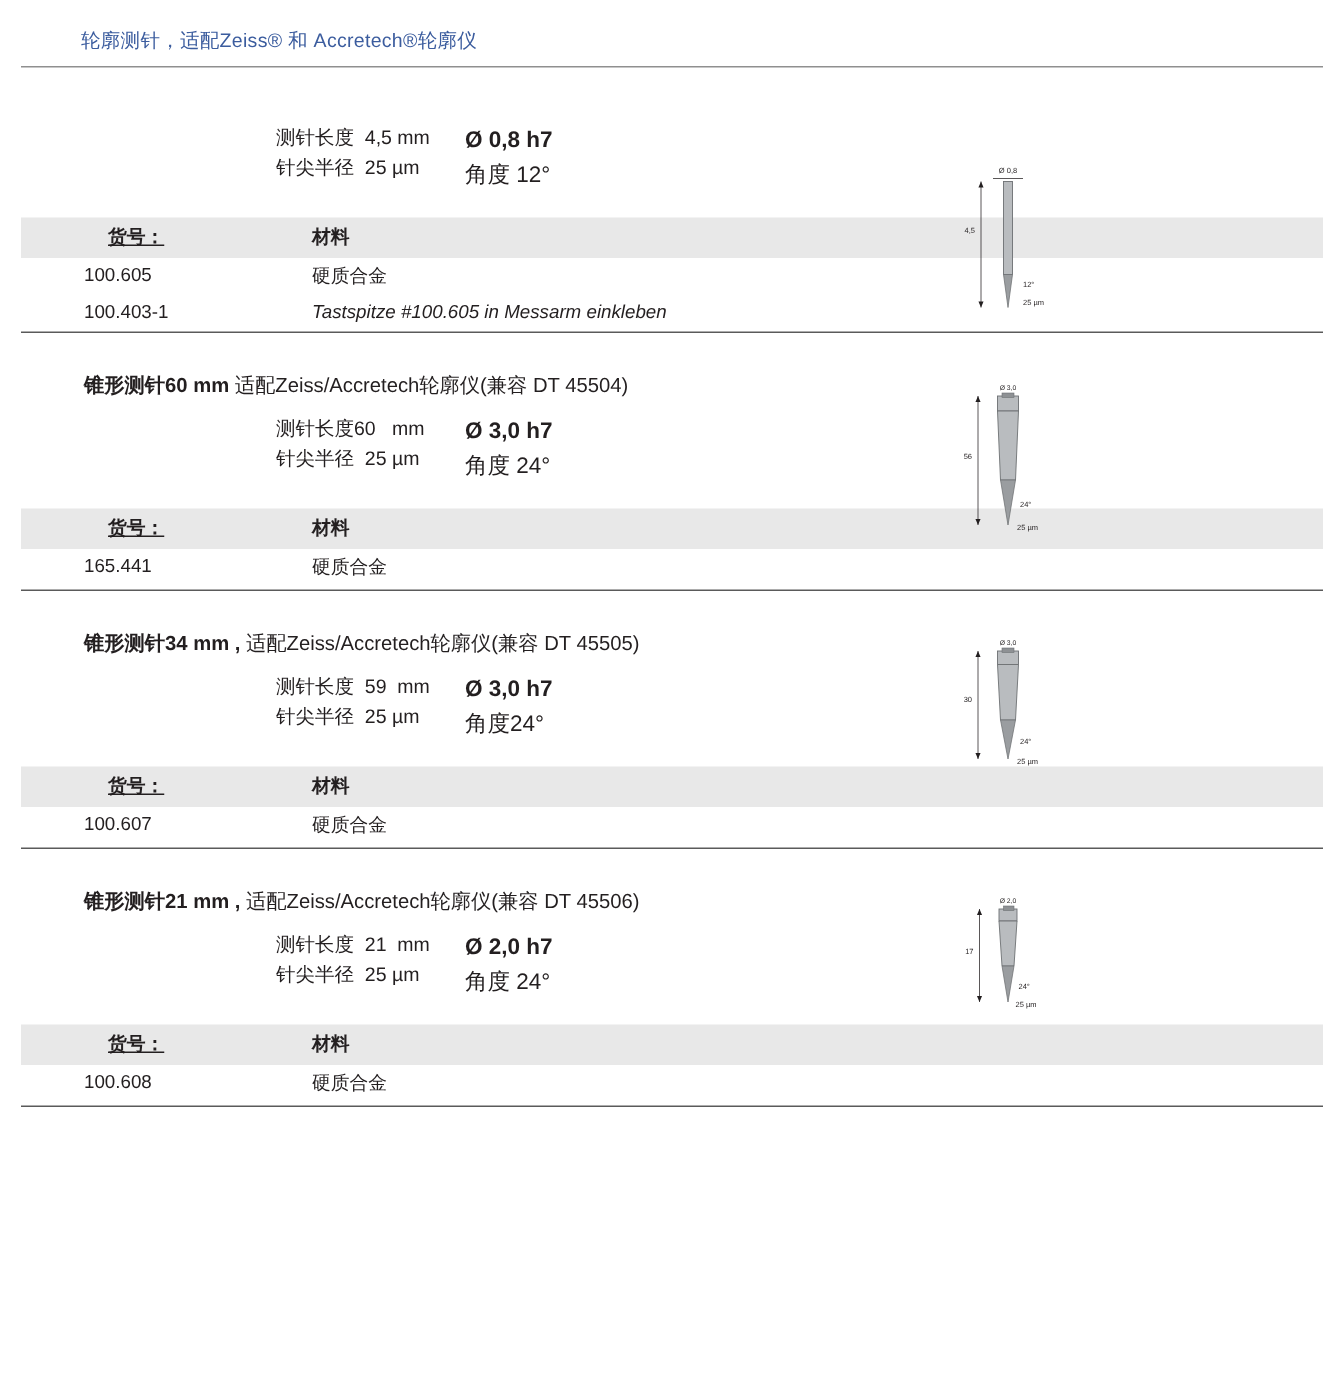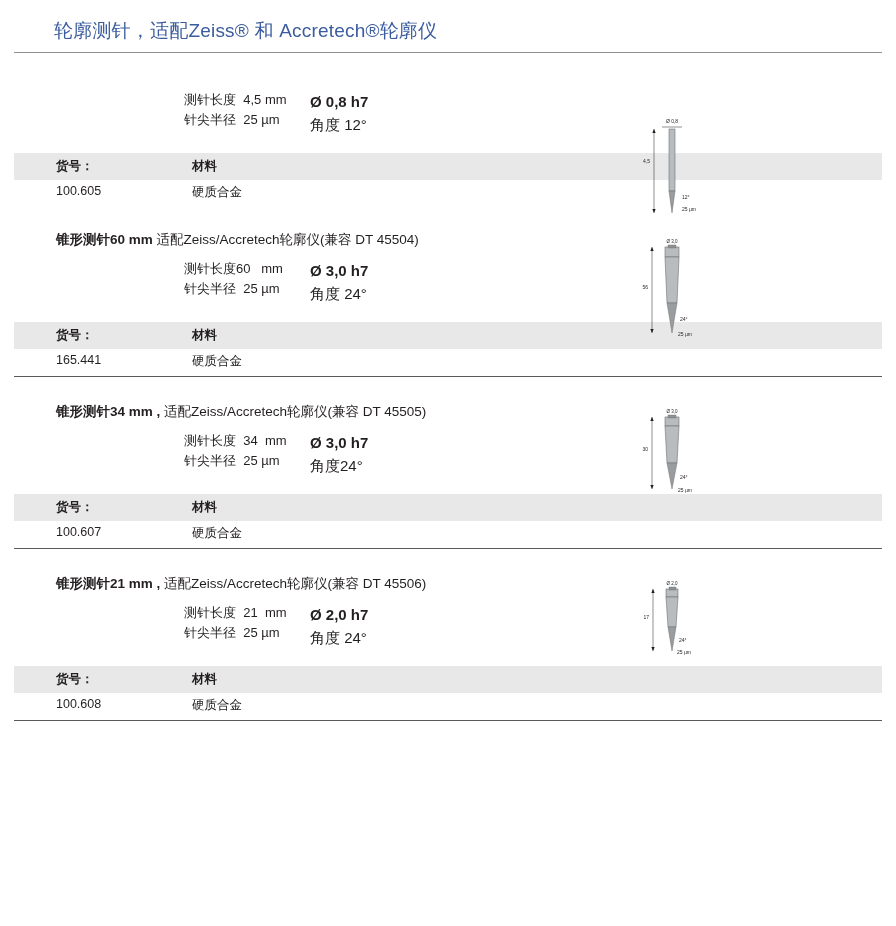--- a/index.html
+++ b/index.html
@@ -21,21 +21,21 @@
     height: 926px;
     box-sizing: border-box;
   }
   
   .page-header {
     padding: 18px 0 8px 40px;
     border-bottom: 1.5px solid #8f8f8f;
     margin: 0 14px 0 14px;
   }
   .page-title {
-    font-size: 19px;
+    font-size: 13px;
     color: #3b5c9e;
     font-weight: normal;
     letter-spacing: 0.2px;
     white-space: nowrap;
   }
   
   .product {
     margin: 0 14px;
     padding-top: 26px;
     position: relative;
@@ -78,21 +78,21 @@
     font-size: 12.5px;
   }
   table.order th {
     background: #e8e8e8;
     text-align: left;
     font-weight: bold;
     padding: 5px 0 5px 8px;
     font-size: 12.5px;
     border: none;
   }
-  table.order th.col-art { width: 128px; padding-left: 42px;}
+  table.order th.col-art { width: 128px; padding-left: 58px; text-decoration: underline;}
   table.order td {
     padding: 4px 0 4px 8px;
     border: none;
     vertical-align: top;
   }
   table.order td.col-art { padding-left: 42px; }
   table.order tr.last-row td {
     border-bottom: 1.2px solid #5a5a5a;
     padding-bottom: 6px;
   }
@@ -150,20 +150,24 @@
         <tr>
           <th class="col-art">货号：</th>
           <th>材料</th>
         </tr>
       </thead>
       <tbody>
         <tr>
           <td class="col-art">100.605</td>
           <td>硬质合金</td>
         </tr>
+        <tr class="last-row">
+          <td class="col-art">100.403-1</td>
+          <td class="italic">Tastspitze #100.605 in Messarm einkleben</td>
+        </tr>
       </tbody>
     </table>
   </div>
 
   <div class="product">
     <div class="prod-heading">
       <span class="strong">锥形测针60 mm</span><span> 适配Zeiss/Accretech轮廓仪(兼容 DT 45504)</span>
     </div>
     <div class="spec-row">
       <div class="spec-left">
@@ -211,21 +215,21 @@
       </tbody>
     </table>
   </div>
 
   <div class="product">
     <div class="prod-heading">
       <span class="strong">锥形测针34 mm ,</span><span> 适配Zeiss/Accretech轮廓仪(兼容 DT 45505)</span>
     </div>
     <div class="spec-row">
       <div class="spec-left">
-        <div class="nowrap">测针长度  34  mm</div>
+        <div class="nowrap">测针长度  59  mm</div>
         <div class="nowrap">针尖半径  25 µm</div>
       </div>
       <div class="spec-right">
         <div class="b">Ø 3,0 h7</div>
         <div>角度24°</div>
       </div>
     </div>
 
     <div class="drawing" style="top:26px; right:150px;">
       <svg width="120" height="104" viewBox="0 0 120 104">

